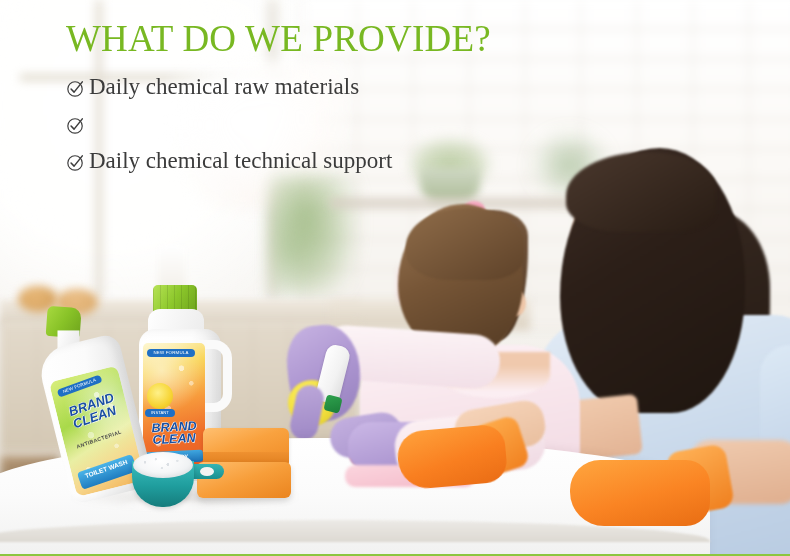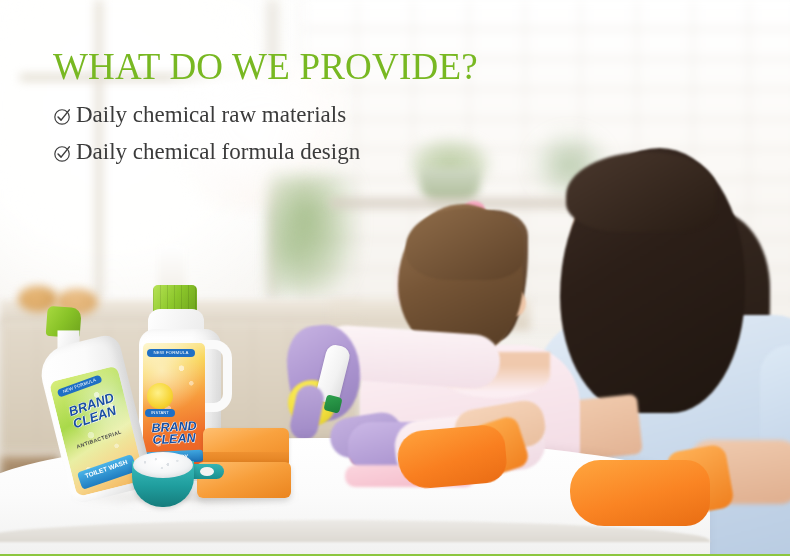--- a/index.html
+++ b/index.html
@@ -698,25 +698,24 @@
   .prod-shadow {
     left: 70px; top: 486px; width: 230px; height: 22px;
     border-radius: 50%;
     background: radial-gradient(ellipse at 50% 50%, rgba(120,110,100,0.22), rgba(120,110,100,0) 72%);
     filter: blur(3px);
   }
 
   
   .text-block {
     position: absolute;
-    left: 53px;
+    left: 66px;
     top: 18px;
     width: 520px;
     z-index: 30;
-    margin-top: 28px;
   }
   .headline {
     margin: 0 0 9px 0;
     font-family: "Liberation Serif", "DejaVu Serif", serif;
     font-size: 37px;
     line-height: 42px;
     font-weight: normal;
     color: #78b822;
     letter-spacing: 0.2px;
     white-space: nowrap;
@@ -882,20 +881,26 @@
           <path d="M6.4 12.6 L10.2 16.6 L20.6 3.6" fill="none" stroke="#3d3d3d" stroke-width="1.9" stroke-linecap="round" stroke-linejoin="round"></path>
         </svg>
         <span class="bullet-text">Daily chemical raw materials</span>
       </li>
 
       <li class="bullet">
         <svg class="check-icon" viewBox="0 0 24 24">
           <circle cx="11.4" cy="12.6" r="9.1" fill="none" stroke="#3d3d3d" stroke-width="1.5"></circle>
           <path d="M6.4 12.6 L10.2 16.6 L20.6 3.6" fill="none" stroke="#3d3d3d" stroke-width="1.9" stroke-linecap="round" stroke-linejoin="round"></path>
         </svg>
-        <span class="bullet-text">Daily chemical formula design</span>
       </li>
 
+      <li class="bullet">
+        <svg class="check-icon" viewBox="0 0 24 24">
+          <circle cx="11.4" cy="12.6" r="9.1" fill="none" stroke="#3d3d3d" stroke-width="1.5"></circle>
+          <path d="M6.4 12.6 L10.2 16.6 L20.6 3.6" fill="none" stroke="#3d3d3d" stroke-width="1.9" stroke-linecap="round" stroke-linejoin="round"></path>
+        </svg>
+        <span class="bullet-text">Daily chemical technical support</span>
+      </li>
 
     </ul>
   </div>
 
 </div>
 
 </body></html>

